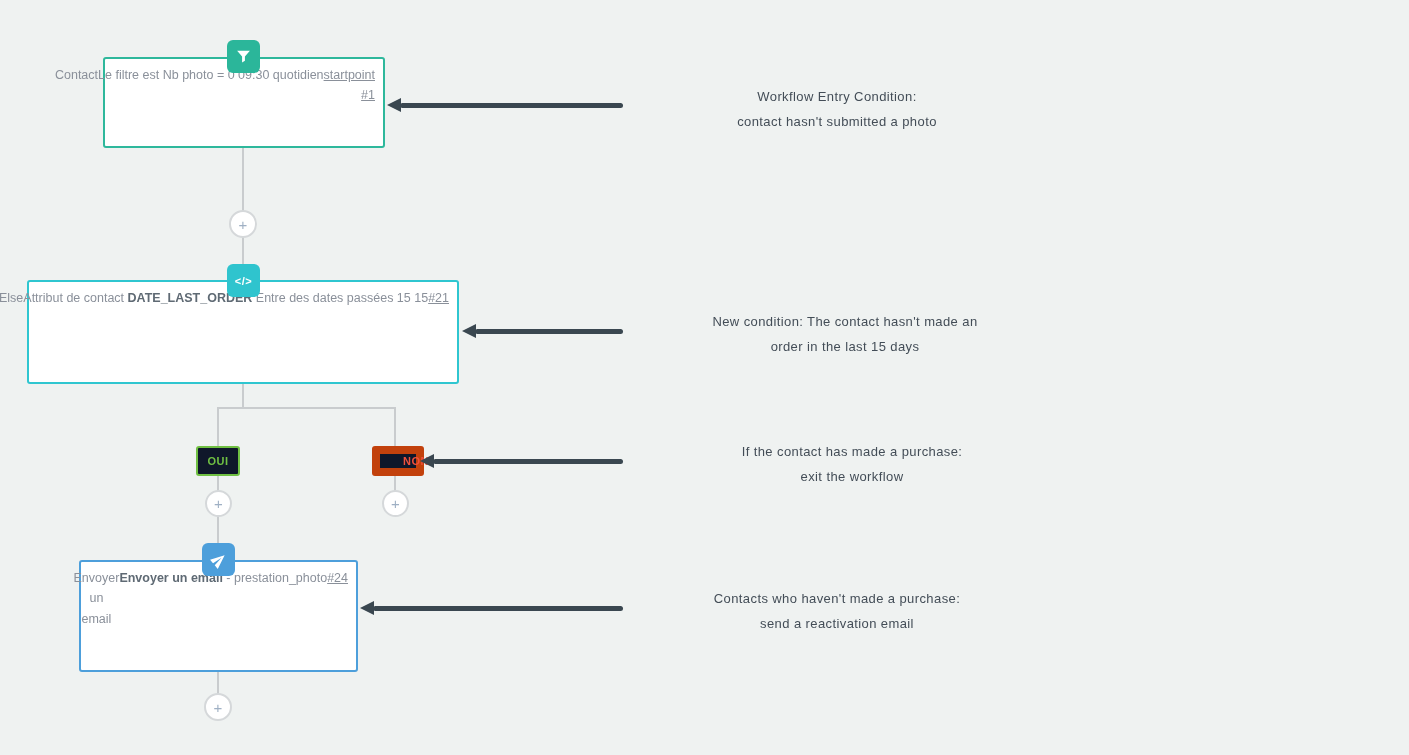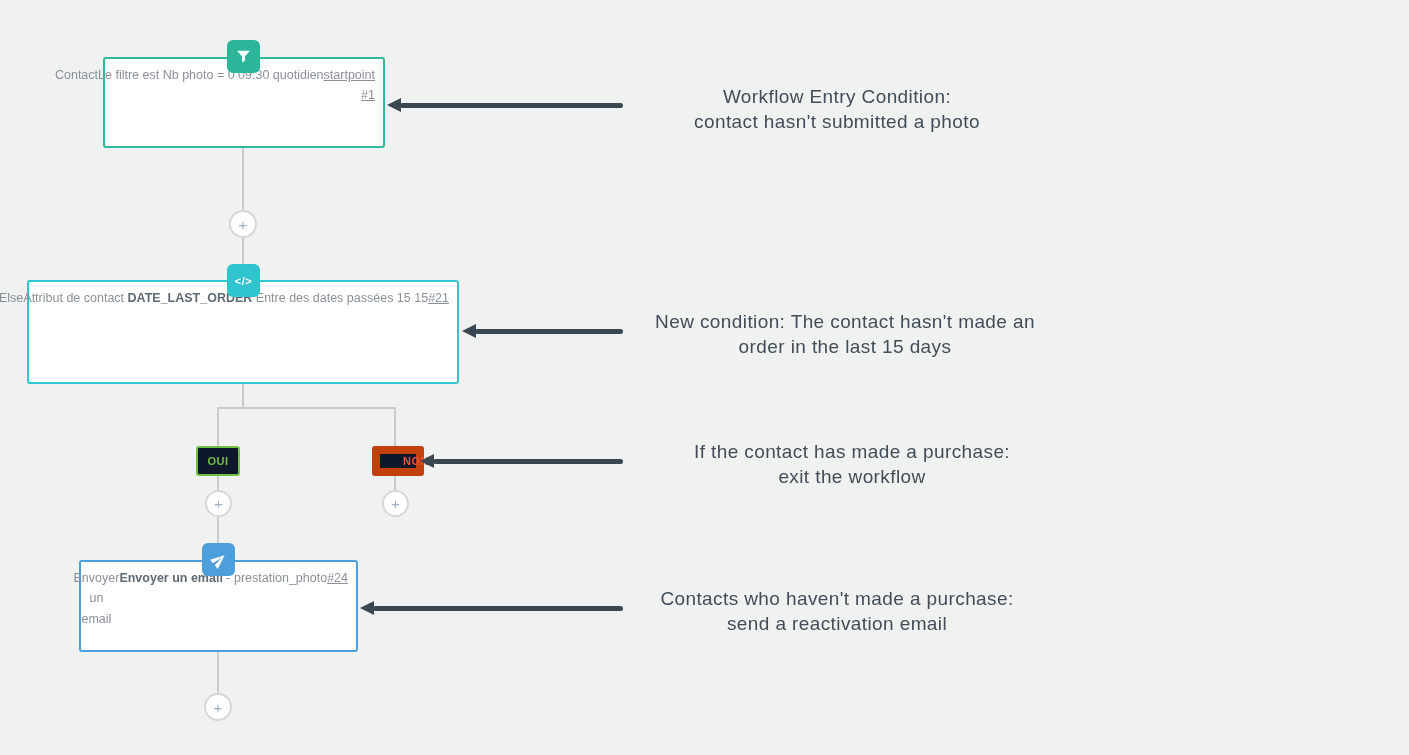--- a/index.html
+++ b/index.html
@@ -35,21 +35,21 @@
     box-sizing:border-box;display:flex;align-items:center;justify-content:center;
     font-size:11px;font-weight:bold;letter-spacing:.5px;}
 
   
   .arrow{position:absolute;height:5px;background:#3a4750;border-radius:3px;}
   .arrow::before{content:"";position:absolute;left:-13px;top:-5px;width:0;height:0;
     border-right:14px solid #3a4750;border-top:7.5px solid transparent;border-bottom:7.5px solid transparent;}
 
   
   .note{position:absolute;width:450px;text-align:center;color:#434d57;
-    font-size:19px;line-height:25px;letter-spacing:.4px;}
+    font-size:13px;line-height:25px;letter-spacing:.4px;}
 </style>
 </head>
 <body>
 
 <div class="canvas">
 
   <div class="cline v" style="left:242px;top:148px;height:133px;"></div>
   <div class="cline v" style="left:242px;top:372px;height:37px;"></div>
   <div class="cline h" style="left:217px;top:407px;width:179px;"></div>
   <div class="cline v" style="left:217px;top:407px;height:39px;"></div>
@@ -78,21 +78,21 @@
     <div class="node-ref">#21</div>
   </div>
   <div class="node-icon" style="left:227px;top:264px;background:#2fc4ce;font-size:11px;font-weight:bold;letter-spacing:.5px;">&lt;/&gt;</div>
 
   <div class="branch-tag" style="left:196px;top:446px;border:2px solid #70c043;color:#70c043;">OUI</div>
   <div class="branch-tag" style="left:372px;top:446px;border:8px solid #c2410c;color:#f0503c;padding-left:36px;">NON</div>
 
   <div class="plus-circle" style="left:205px;top:490px;width:27px;height:27px;">+</div>
   <div class="plus-circle" style="left:382px;top:490px;width:27px;height:27px;">+</div>
 
-  <div class="node" style="left:79px;top:560px;width:279px;height:92px;border:2px solid #4d9fdb;padding-left:26px;">
+  <div class="node" style="left:79px;top:560px;width:279px;height:112px;border:2px solid #4d9fdb;padding-left:26px;">
     <div class="node-title">Envoyer un email</div>
     <div class="node-desc"><span></span><span class="b">Envoyer un email</span><span> - prestation_photo</span></div>
     <div class="node-ref">#24</div>
   </div>
   <div class="node-icon" style="left:202px;top:543px;background:#4d9fdb;">
     <svg width="16" height="16" viewBox="0 0 24 24" style="transform:rotate(-40deg);">
         <path d="M2.01 21L23 12 2.01 3 2 10l15 2-15 2z" fill="#ffffff"></path>
       </svg>
   </div>
 

